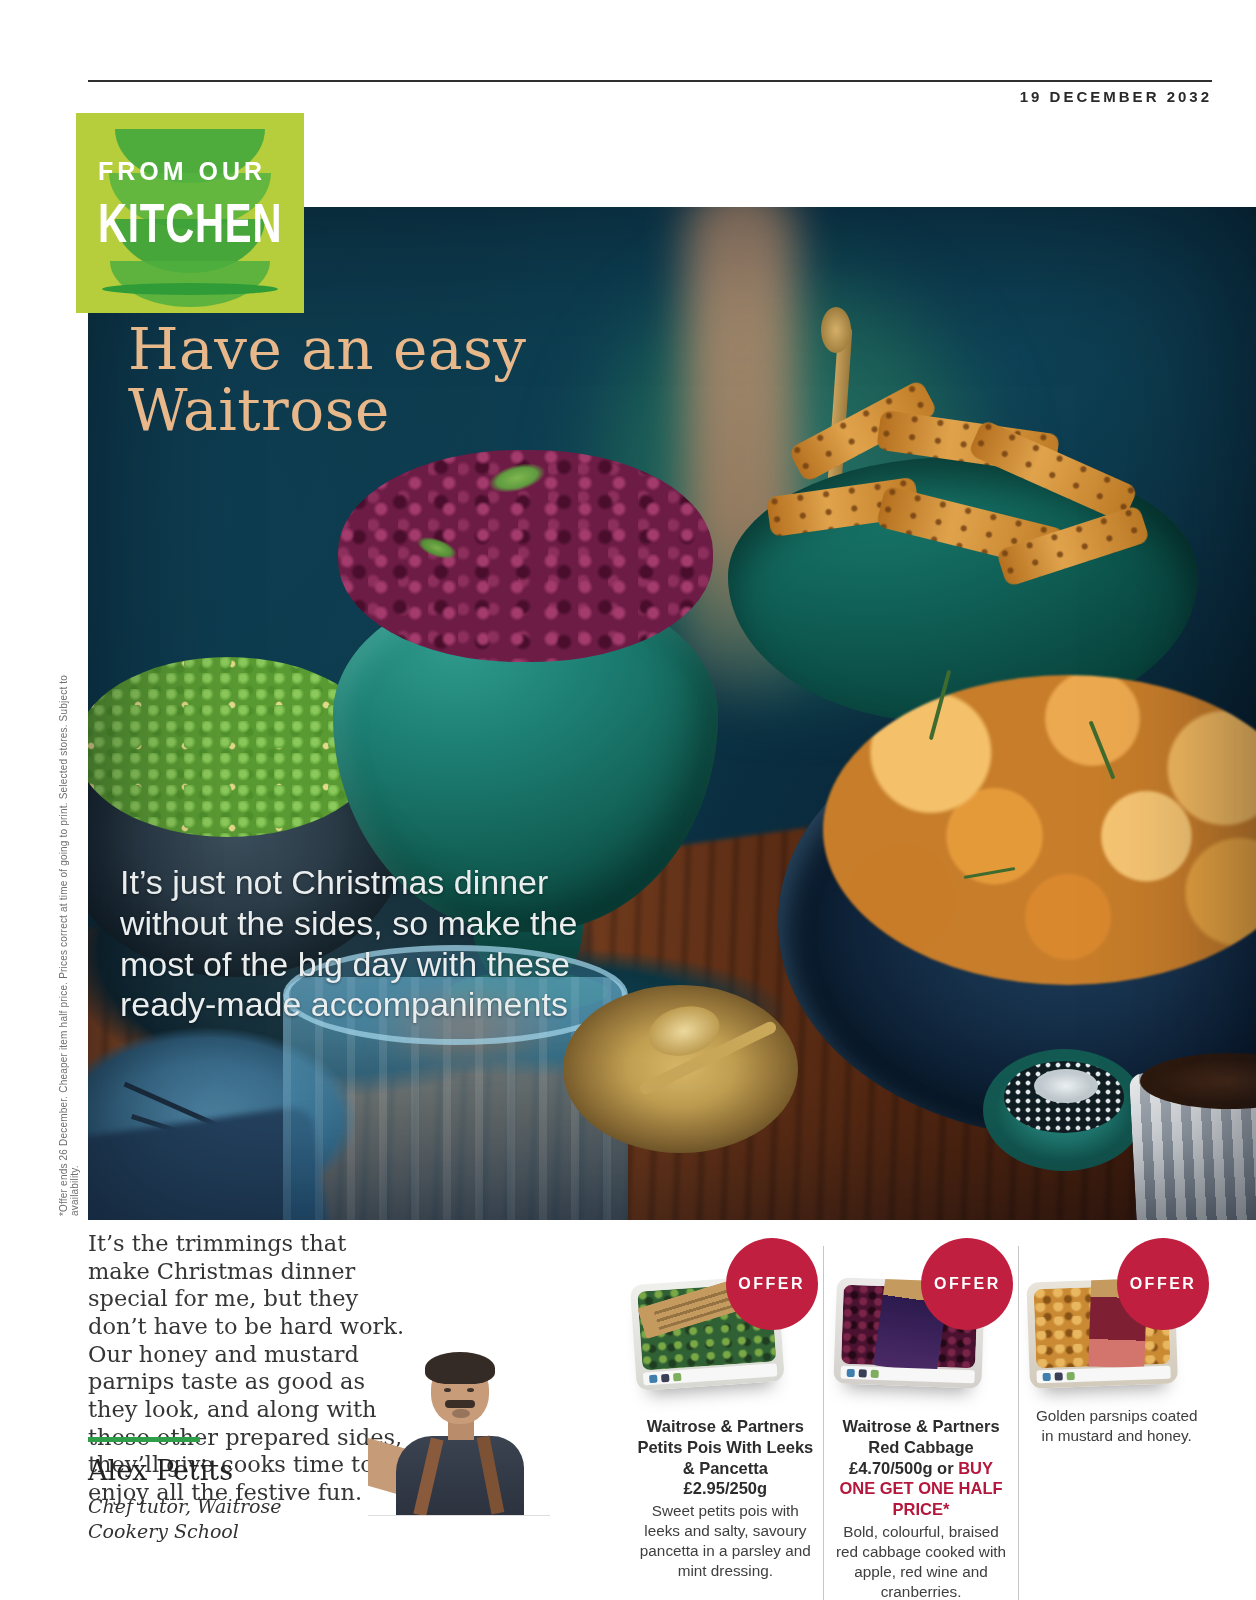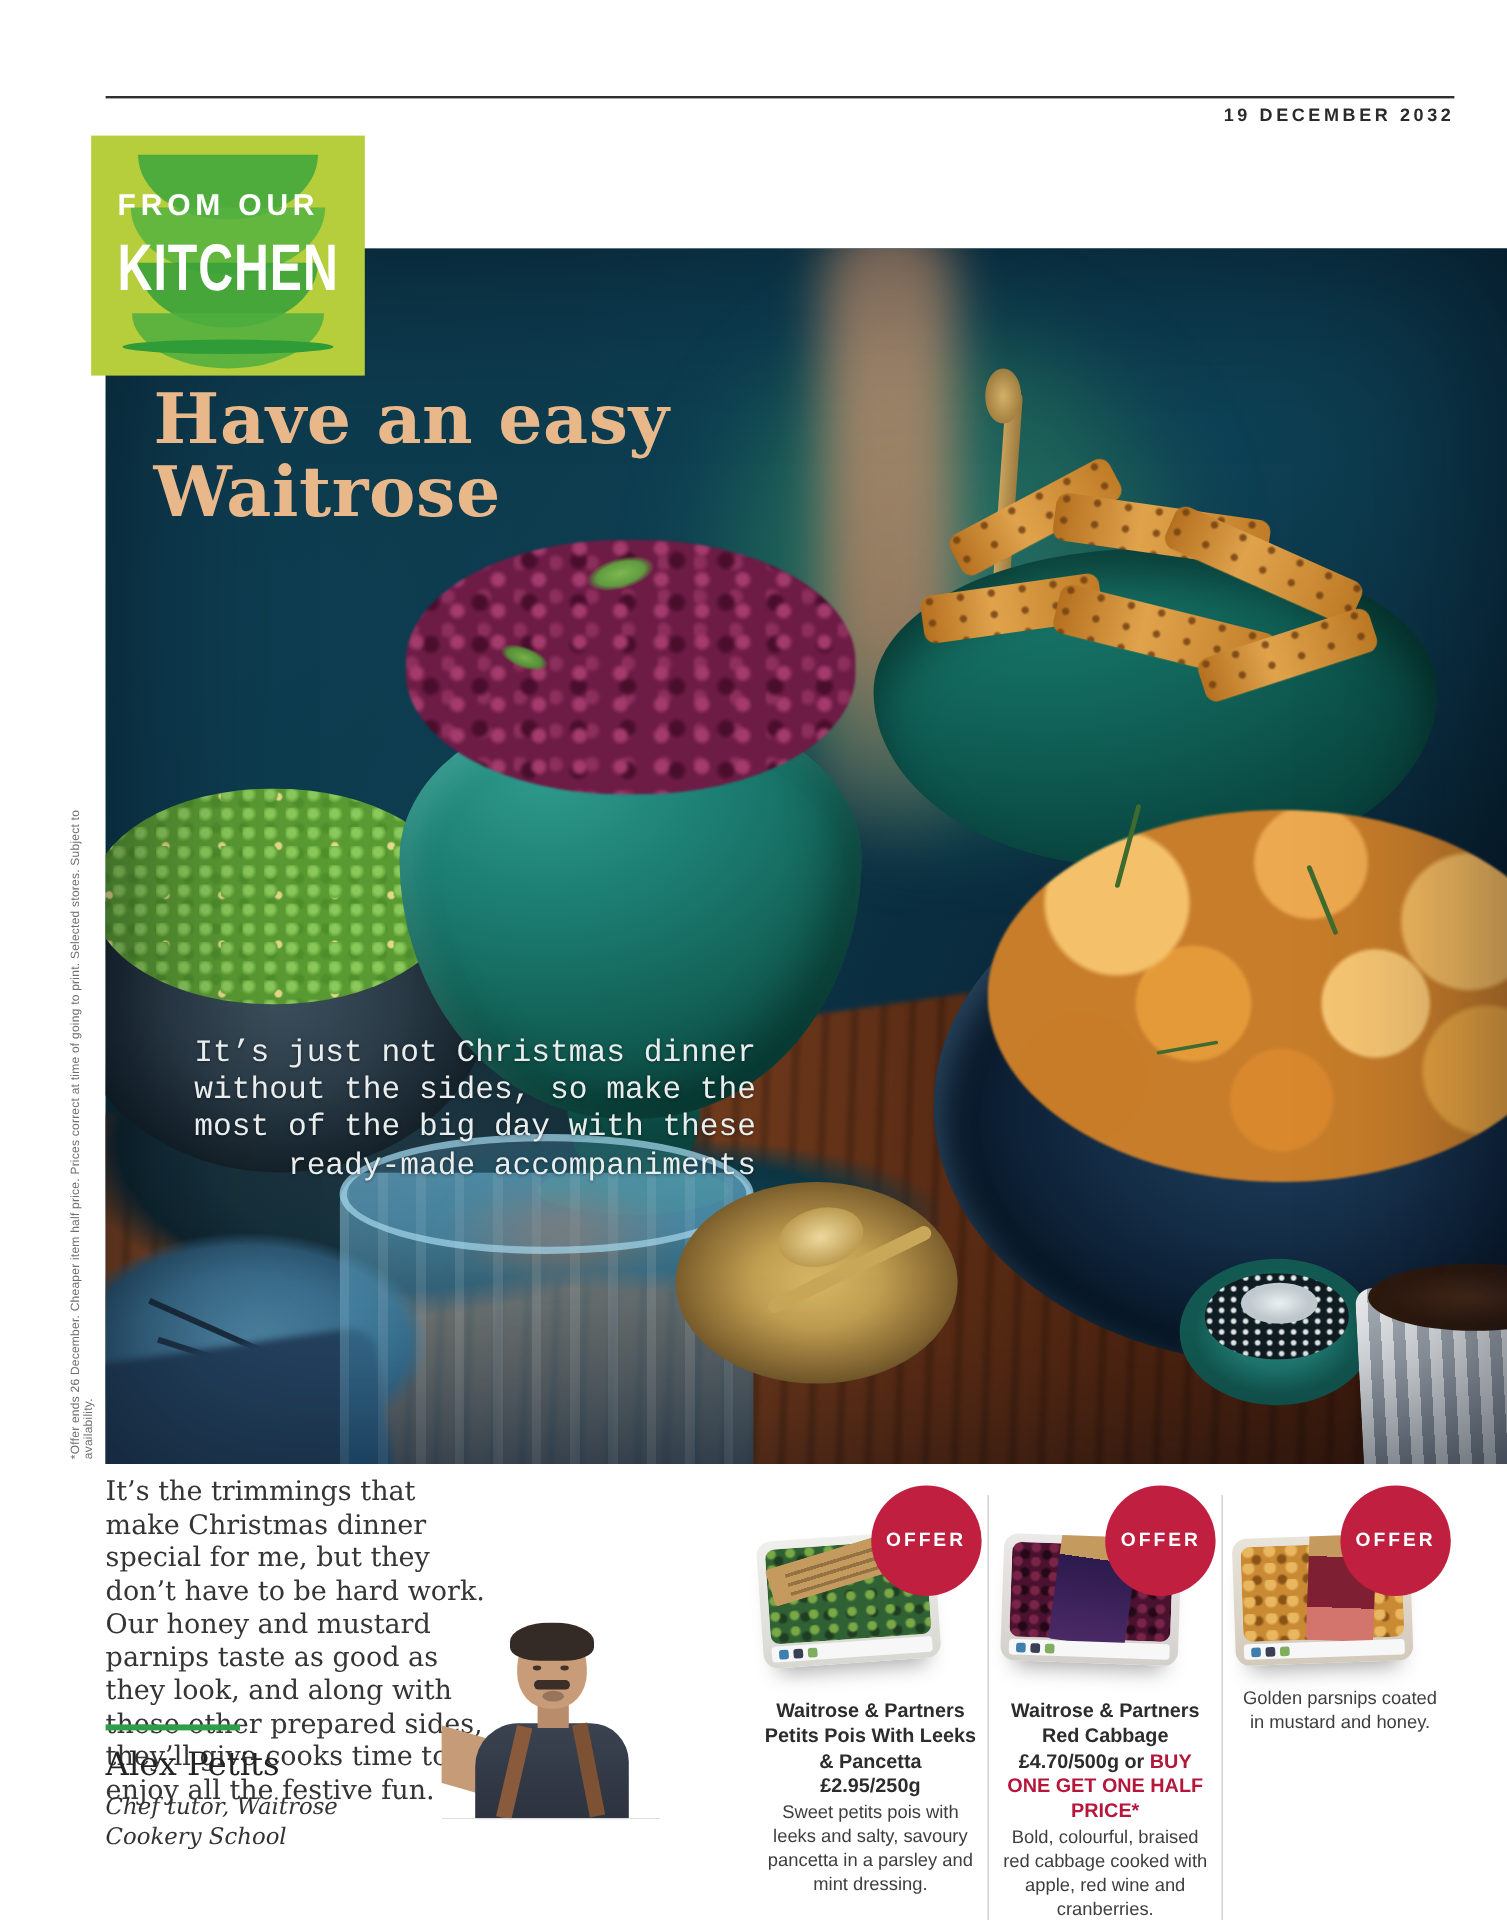--- a/index.html
+++ b/index.html
@@ -148,25 +148,25 @@
   .ramekin{left:1045px;top:862px;width:190px;height:160px;border-radius:14px 14px 0 0;transform:rotate(-3deg);
      background:
        repeating-linear-gradient(90deg,rgba(255,255,255,.5) 0 10px,rgba(110,120,132,.45) 10px 20px),
        linear-gradient(180deg,#dfe3e6 0%,#b9c1c8 40%,#8e98a2 75%,#6b7680 100%);}
   .ramekin-top{left:1052px;top:846px;width:178px;height:56px;border-radius:50%;
      background:radial-gradient(closest-side,#4c2c1a,#2e1a0e 80%);}
   .vignette{left:0;top:0;width:100%;height:100%;box-shadow:inset 0 0 150px rgba(0,8,18,.55);
      pointer-events:none;}
 
   .headline{position:absolute;left:40px;top:112px;z-index:10;
-     font-family:"DejaVu Serif",serif;font-weight:bold;font-size:58px;line-height:1.06;
+     font-family:"DejaVu Serif",serif;font-weight:normal;font-size:58px;line-height:1.06;
      color:#e8b88b;letter-spacing:.5px;}
   .caption{position:absolute;left:32px;top:655px;z-index:10;width:510px;
-     font-family:Liberation Mono, monospace;font-size:26px;line-height:1.2;color:#e9edee;
-     text-shadow:0 1px 3px rgba(0,0,0,.4);text-align:right;}
+     font-family:Liberation Sans, sans-serif;font-size:34px;line-height:1.2;color:#e9edee;
+     text-shadow:0 1px 3px rgba(0,0,0,.4);}
 
   
   .editorial{position:absolute;left:88px;top:1230px;width:326px;
      font-family:"DejaVu Serif",serif;font-size:22.5px;line-height:1.23;color:#353535;z-index:4;}
   .green-rule{position:absolute;left:88px;top:1437px;width:112px;height:5px;background:#2f9e49;z-index:4;}
   .author{position:absolute;left:88px;top:1455px;font-family:"DejaVu Serif",serif;
      font-size:27px;color:#222;z-index:4;}
   .role{position:absolute;left:88px;top:1494px;font-family:"DejaVu Serif",serif;font-style:italic;
      font-size:19px;line-height:1.3;color:#333;z-index:4;}
 

